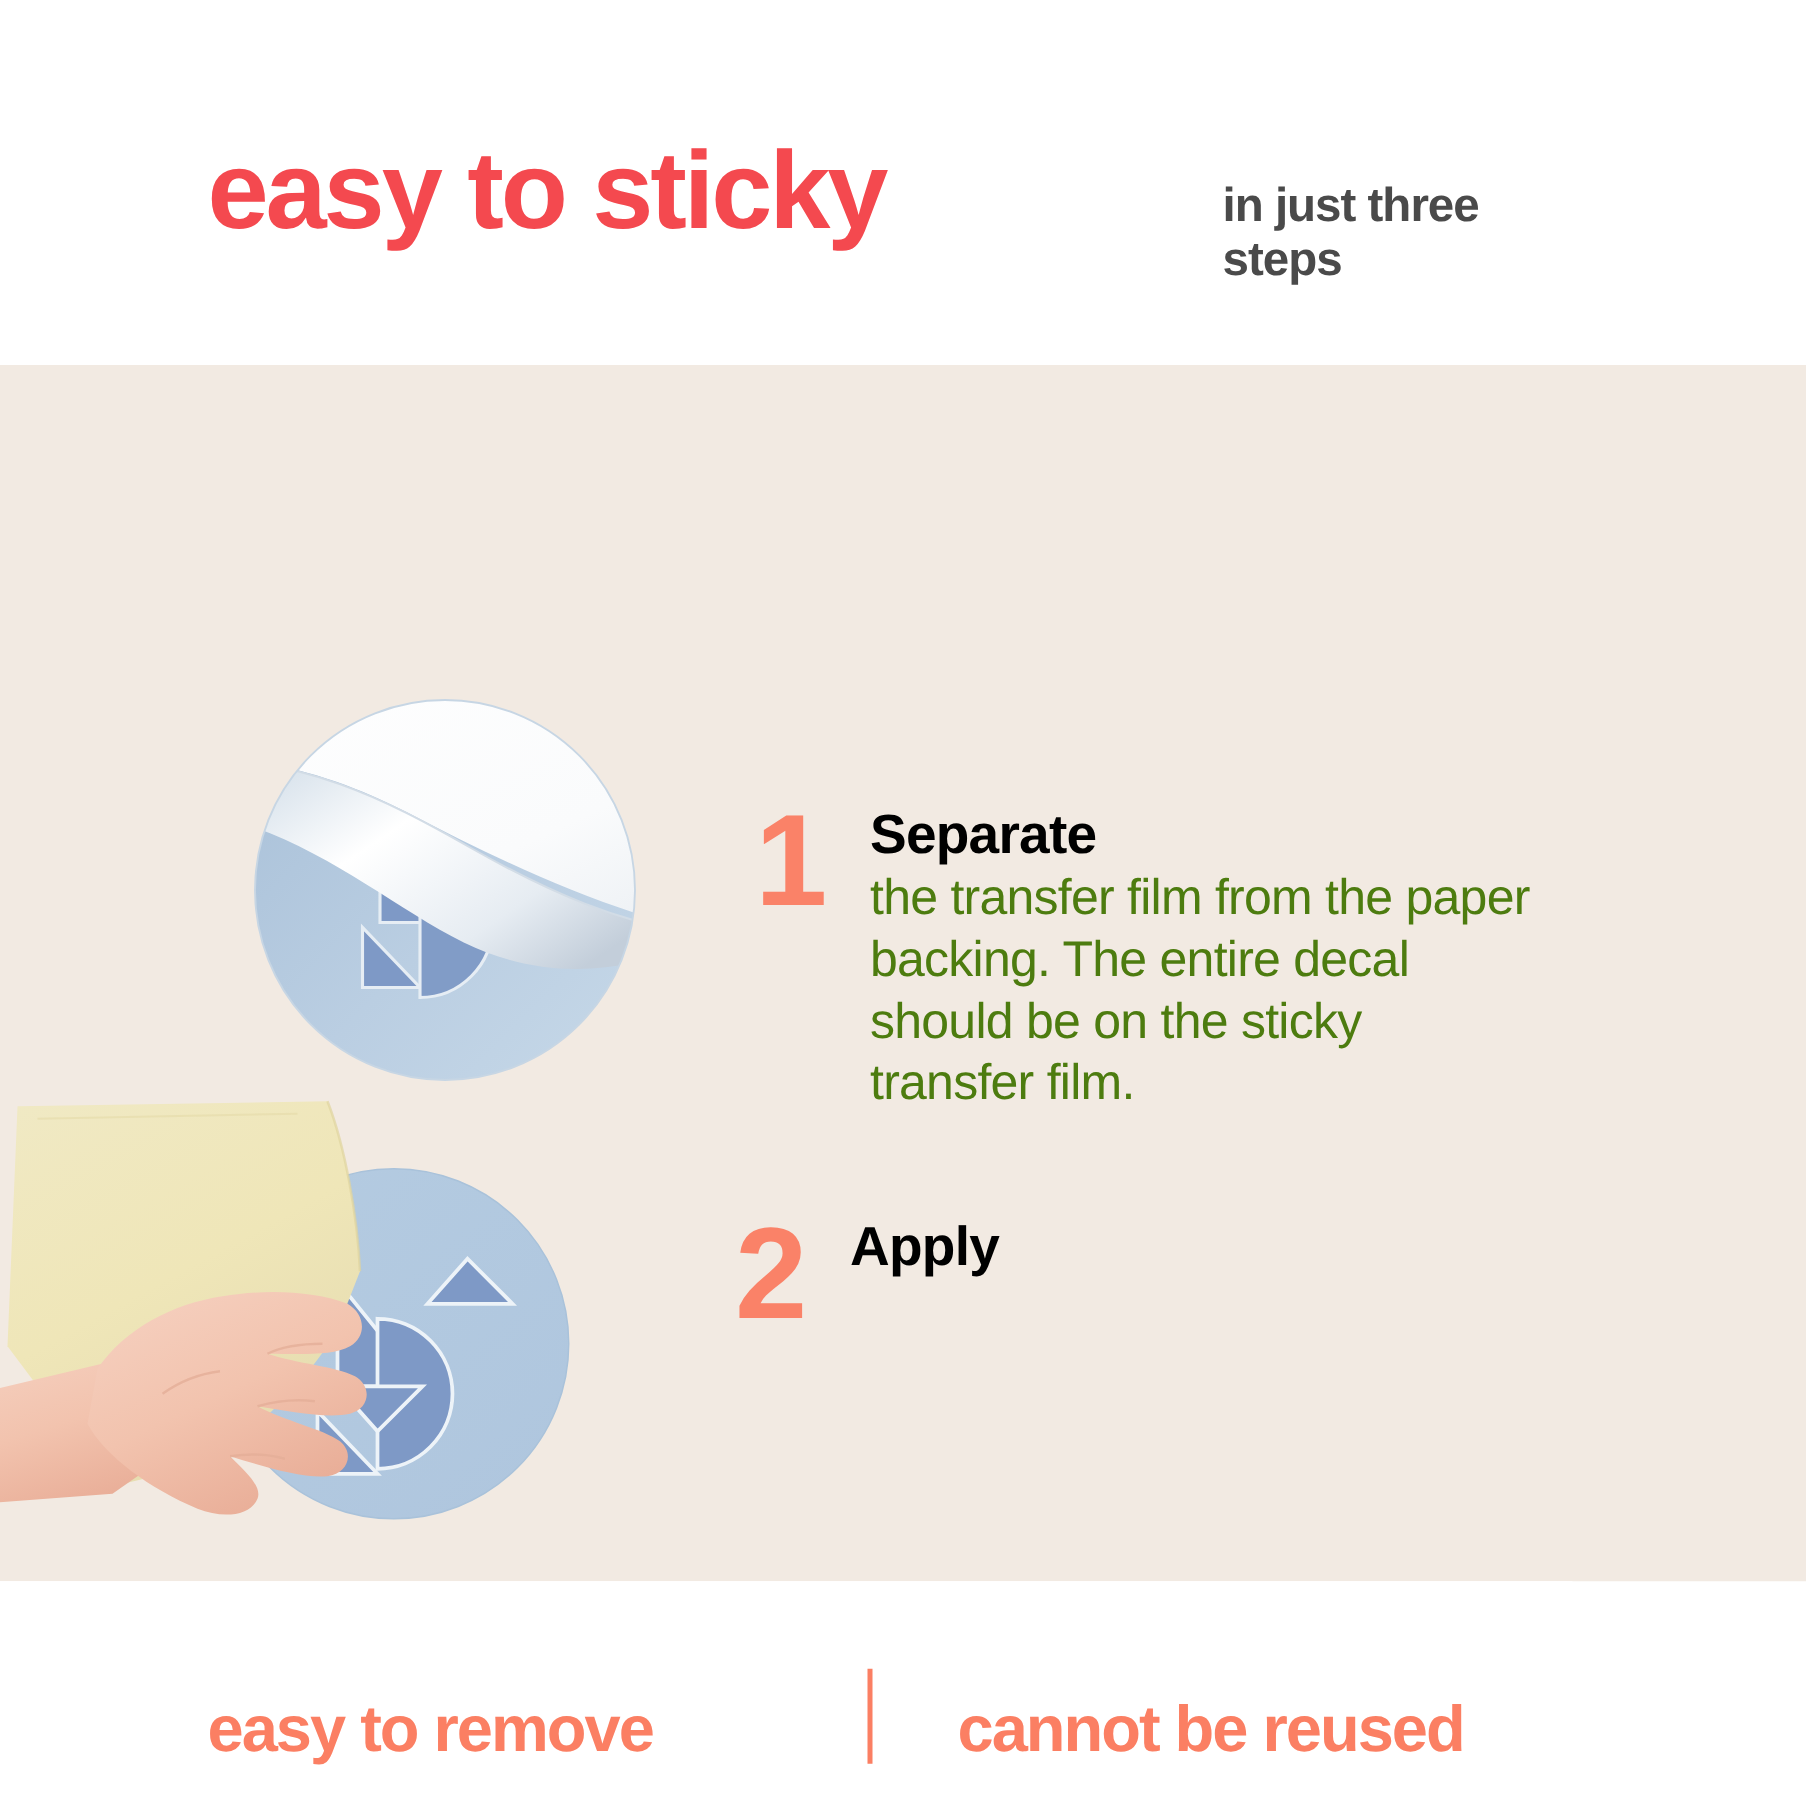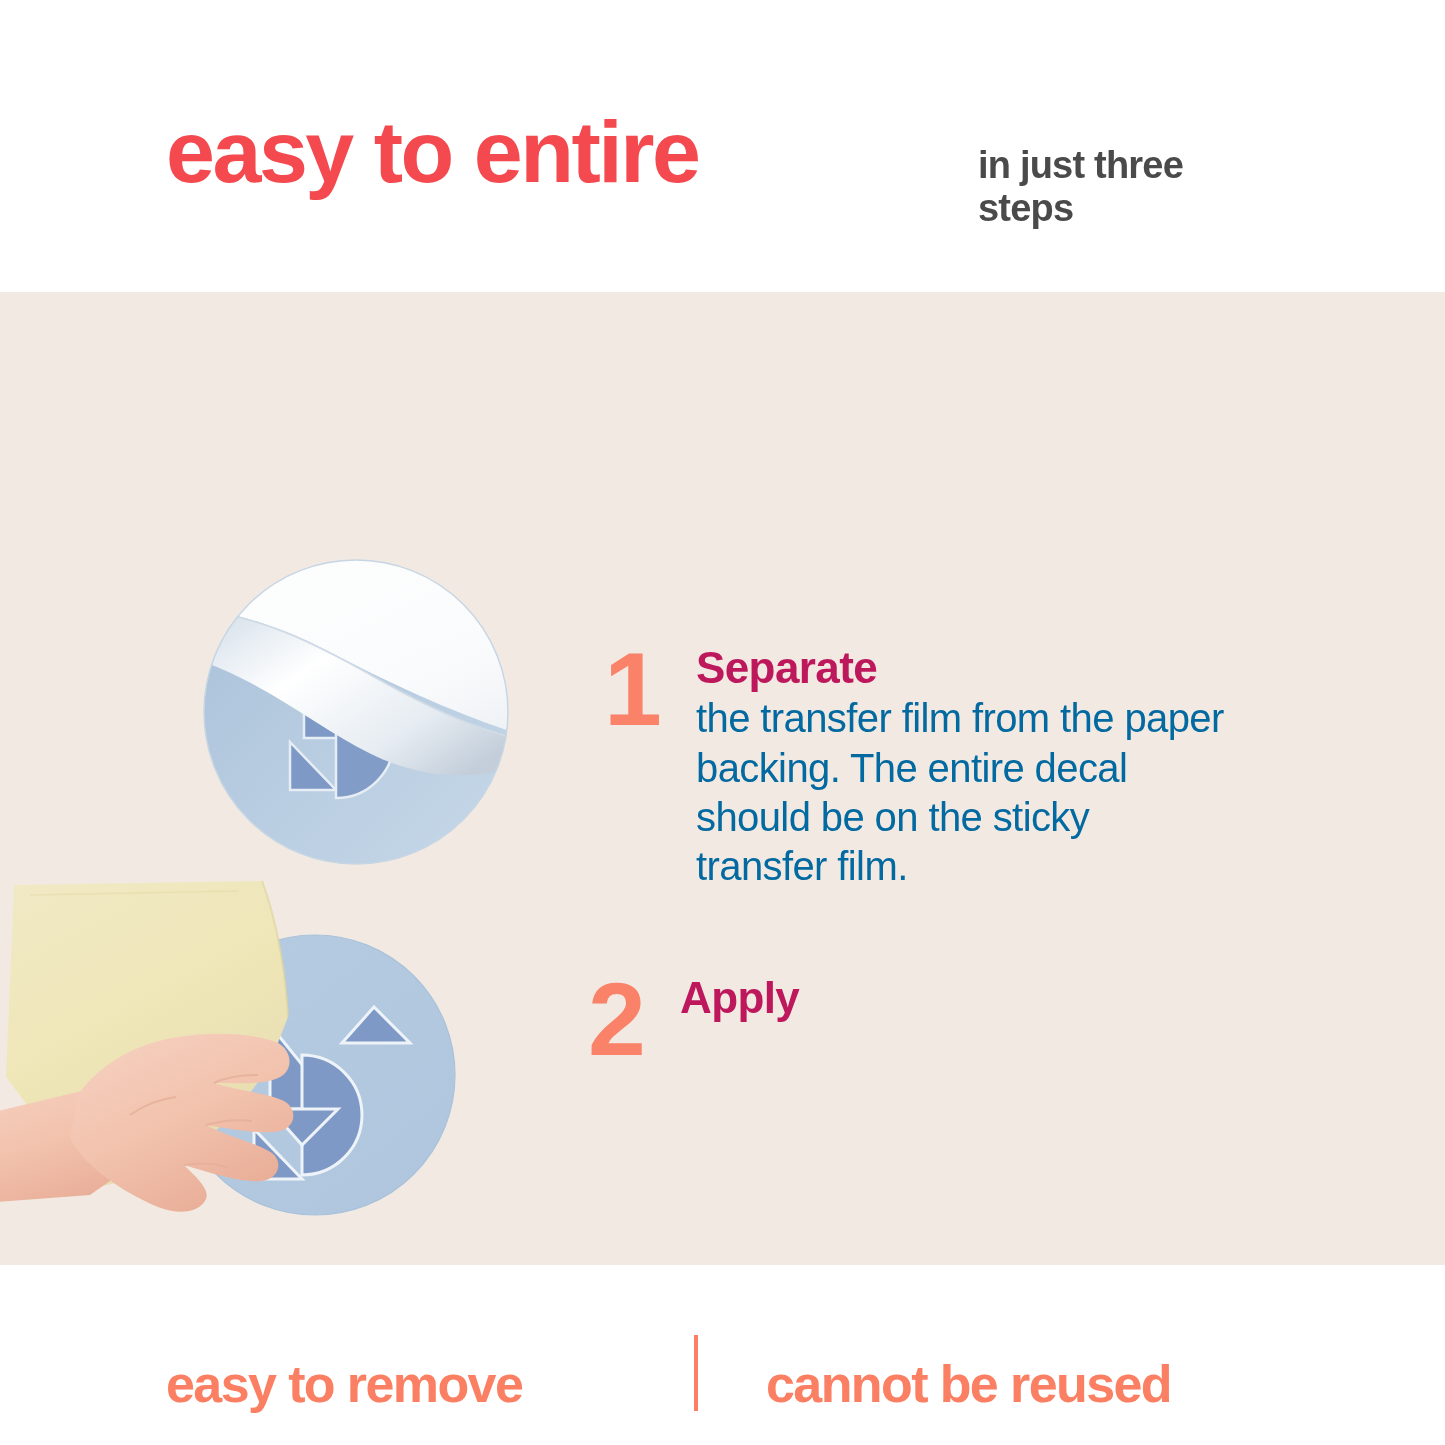--- a/index.html
+++ b/index.html
@@ -66,28 +66,28 @@
     line-height:0.88;
     font-weight:bold;
     color:#FA8268;
     text-align:left;
     letter-spacing:-2px;
   }
   .step-body{ flex:1 1 auto; }
   .step-head{
     font-size:44px;
     font-weight:bold;
-    color:#be185d;
+    color:#000000;
     line-height:1.1;
     letter-spacing:-0.6px;
     margin-bottom:2px;
   }
   .step-desc{
     font-size:40px;
-    color:#0369a1;
+    color:#4d7c0f;
     line-height:1.23;
     letter-spacing:-0.6px;
     max-width:530px;
   }
 
   #step-text-1{ left:604px; top:352px; width:640px; }
   #step-text-2{ left:588px; top:682px; width:660px; }
 
   
   .art{ position:absolute; }
@@ -120,21 +120,21 @@
     width:4px; height:76px;
     background:#FB7F63;
   }
 </style>
 </head>
 <body>
 
 <div class="page">
 
   <div class="header">
-    <div class="title">easy to entire</div>
+    <div class="title">easy to sticky</div>
     <div class="subtitle">in just three steps</div>
   </div>
 
   <div class="band">
 
     <div class="art" id="art-1">
       <svg width="340" height="340" viewBox="0 0 340 340">
         <defs>
           <linearGradient id="g1blue" x1="0" y1="0" x2="1" y2="1">
             <stop offset="0%" stop-color="#A8C0D8"></stop>

